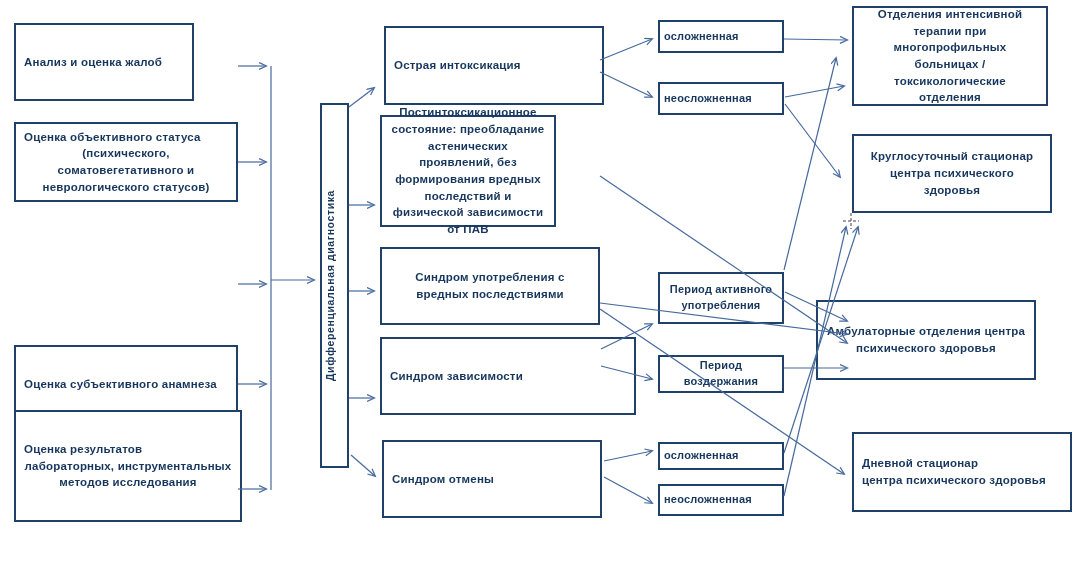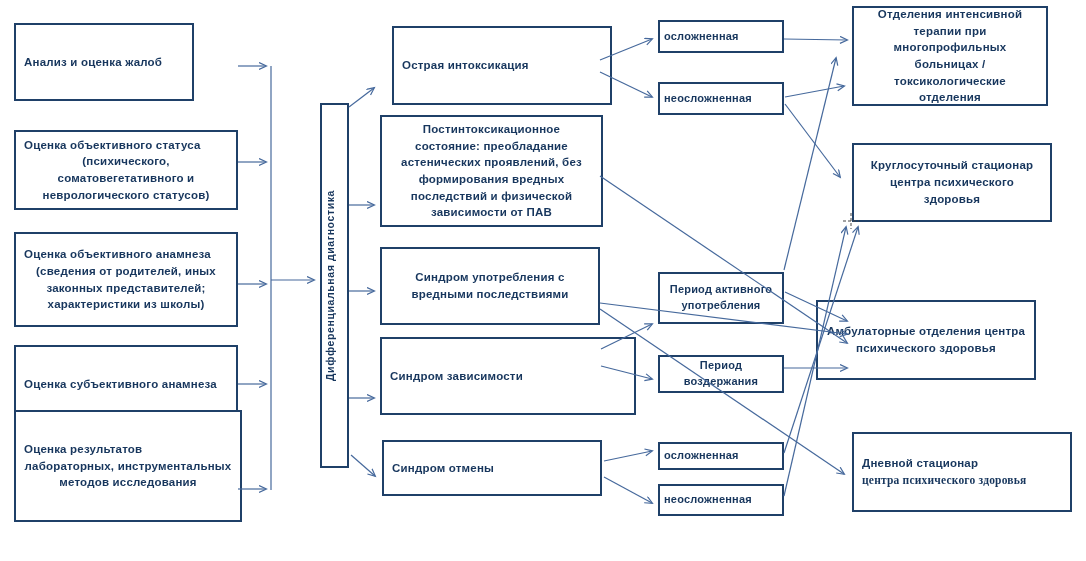--- a/index.html
+++ b/index.html
@@ -30,72 +30,68 @@
   .node .detail{display:block;font-weight:bold;}
   .small{font-size:11px;padding:1px 4px;}
   .vbox{padding:2px 1px;}
   .vbox .vlabel{
     writing-mode:vertical-rl;
     transform:rotate(180deg);
     white-space:nowrap;
     font-size:10.5px;
     letter-spacing:.6px;
   }
-  .gap{font-family:Liberation Serif, serif;}
+  .gap{}
   #edges{position:absolute;left:0;top:0;pointer-events:none;}
 </style>
 </head>
 <body>
 
 <div id="canvas">
 
   <div class="node" style="left:14px;top:23px;width:180px;height:78px">
     <span>Анализ  и оценка  жалоб</span>
   </div>
 
-  <div class="node" style="left:14px;top:130px;width:224px;height:80px">
+  <div class="node" style="left:14px;top:122px;width:224px;height:80px">
     <span>Оценка объективного  статуса</span>
     <span class="detail">(психического, соматовегетативного  и неврологического  статусов)</span>
   </div>
 
-  <div class="node" style="left:14px;top:232px;width:224px;height:95px">
-    <span>Оценка объективного анамнеза</span>
-    <span class="detail">(сведения от родителей,  иных законных  представителей; характеристики  из школы)</span>
-  </div>
 
   <div class="node" style="left:14px;top:345px;width:224px;height:79px">
     <span>Оценка субъективного анамнеза</span>
   </div>
 
   <div class="node" style="left:14px;top:410px;width:228px;height:112px">
     <span>Оценка результатов</span>
     <span class="detail">лабораторных, инструментальных  методов исследования</span>
   </div>
 
   <div class="node vbox" style="left:320px;top:103px;width:29px;height:365px">
     <span class="vlabel">Дифференциальная  диагностика</span>
   </div>
 
-  <div class="node" style="left:392px;top:26px;width:220px;height:79px">
+  <div class="node" style="left:384px;top:26px;width:220px;height:79px">
     <span>Острая  интоксикация</span>
   </div>
 
-  <div class="node" style="left:380px;top:115px;width:223px;height:112px">
+  <div class="node" style="left:380px;top:115px;width:176px;height:112px">
     <span>Постинтоксикационное состояние:  преобладание астенических  проявлений,  без формирования  вредных последствий  и физической зависимости  от ПАВ</span>
   </div>
 
   <div class="node" style="left:380px;top:247px;width:220px;height:78px">
-    <span>Синдром  употребления  с вредными  последствиями</span>
+    <span>Синдром  употребления  с вредных  последствиями</span>
   </div>
 
   <div class="node" style="left:380px;top:337px;width:256px;height:78px">
     <span>Синдром  зависимости</span>
   </div>
 
-  <div class="node" style="left:382px;top:440px;width:220px;height:56px">
+  <div class="node" style="left:382px;top:440px;width:220px;height:78px">
     <span>Синдром  отмены</span>
   </div>
 
   <div class="node small" style="left:658px;top:20px;width:126px;height:33px">
     <span>осложненная</span>
   </div>
 
   <div class="node small" style="left:658px;top:82px;width:126px;height:33px">
     <span>неосложненная</span>
   </div>
@@ -113,21 +109,21 @@
   </div>
 
   <div class="node small" style="left:658px;top:484px;width:126px;height:32px">
     <span>неосложненная</span>
   </div>
 
   <div class="node" style="left:852px;top:6px;width:196px;height:100px">
     <span>Отделения  интенсивной терапии  при многопрофильных  больницах / токсикологические отделения</span>
   </div>
 
-  <div class="node" style="left:852px;top:143px;width:200px;height:79px">
+  <div class="node" style="left:852px;top:134px;width:200px;height:79px">
     <span>Круглосуточный  стационар центра психического  здоровья</span>
   </div>
 
   <div class="node" style="left:816px;top:300px;width:220px;height:80px">
     <span>Амбулаторные  отделения центра психического  здоровья</span>
   </div>
 
   <div class="node" style="left:852px;top:432px;width:220px;height:80px">
     <span>Дневной  стационар</span>
     <span class="detail gap">центра психического  здоровья</span>

